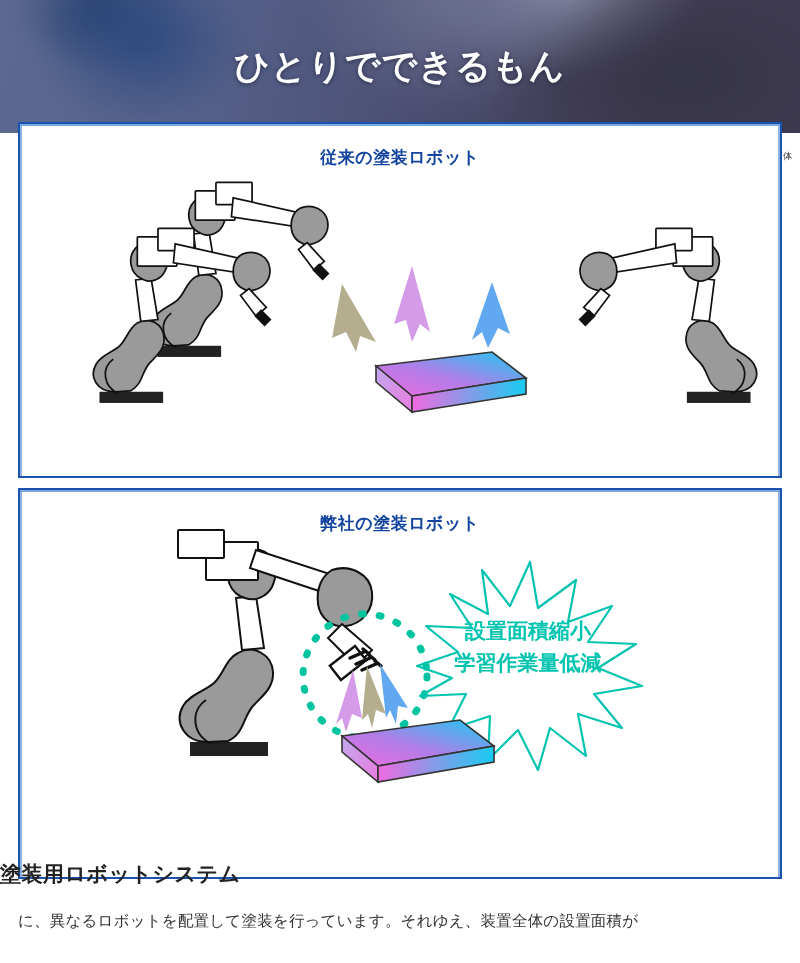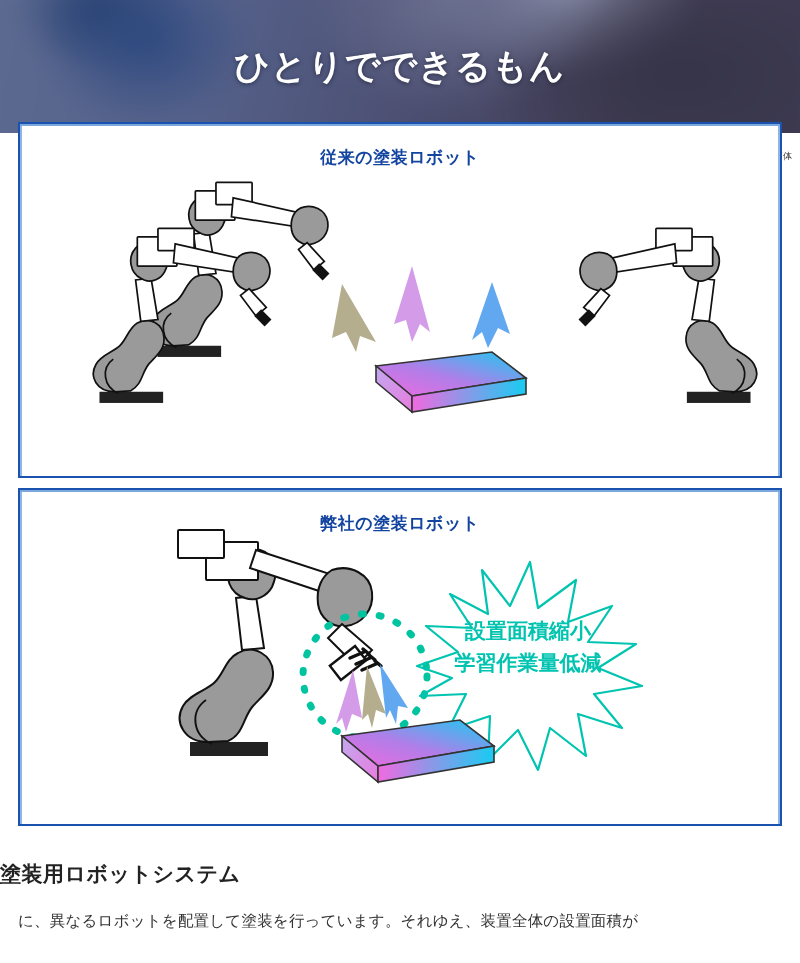--- a/index.html
+++ b/index.html
@@ -53,21 +53,21 @@
 
   
   .panel {
     position: absolute;
     left: 18px; width: 764px;
     background: #fff;
     border: 2px solid #1a52b0;
     box-shadow: inset 0 2px 0 0 #7ba7dd, inset 2px 0 0 0 #8fb4e2, inset -2px 0 0 0 #8fb4e2;
   }
   #panel-conventional { top: 122px; height: 356px; }
-  #panel-ours        { top: 488px; height: 338px; }
+  #panel-ours        { top: 488px; height: 391px; }
 
   .panel-title {
     text-align: center;
     color: #1344a0;
     font-size: 17px;
     font-weight: bold;
     letter-spacing: .5px;
     padding-top: 22px;
   }
 

